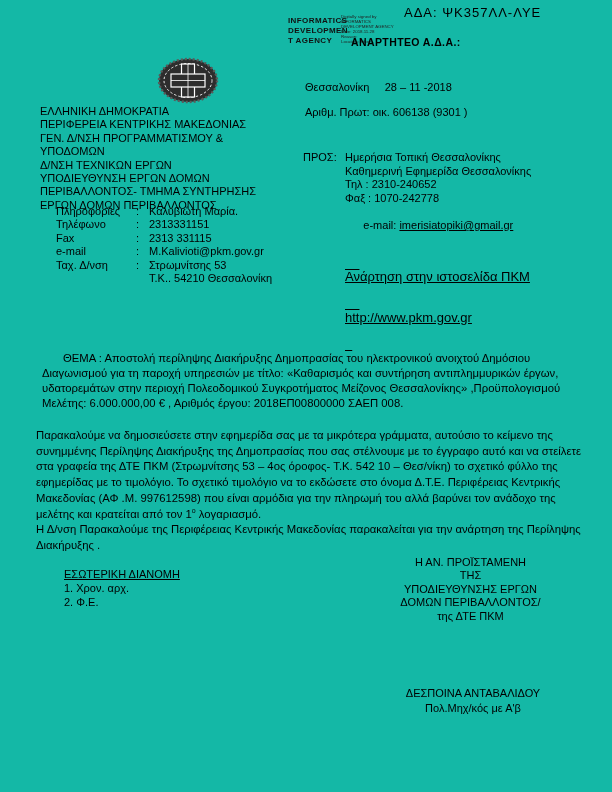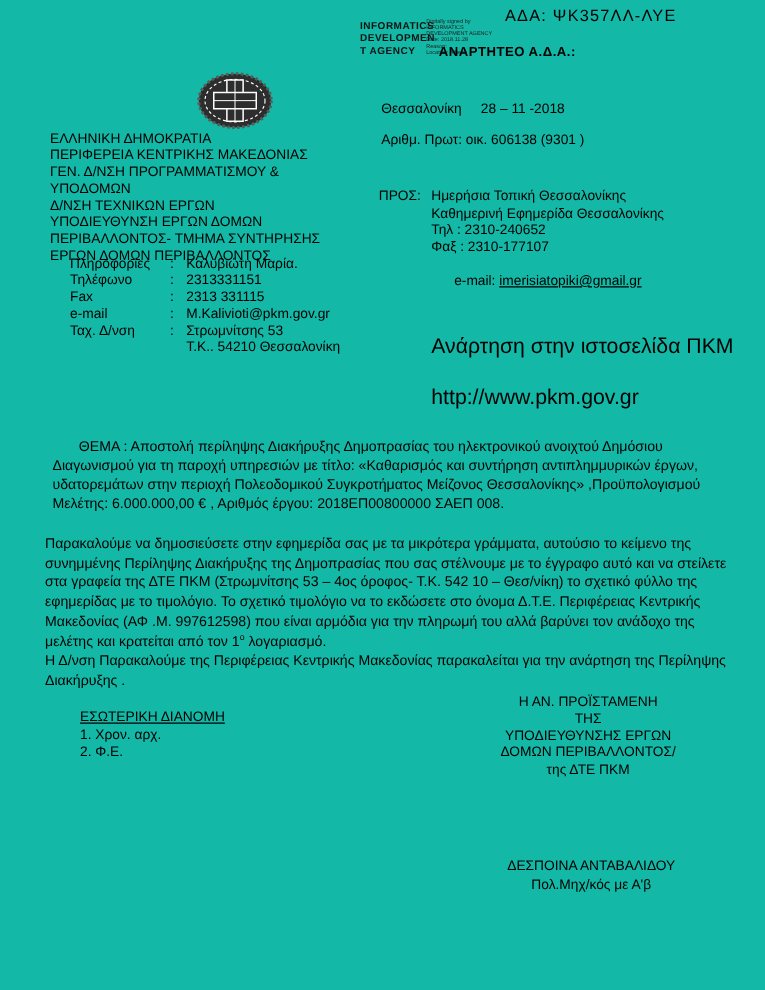--- a/index.html
+++ b/index.html
@@ -37,21 +37,21 @@
   .crow { display:flex; white-space:pre;padding-left:16px; }
   .crow .lbl { width:80px; flex:none; }
   .crow .sep { width:13px; flex:none; }
 
   
   .recipient { left:303px; top:151px; font-size:11px; line-height:13.6px; }
   .rrow1 { display:flex; white-space:pre; }
   .rrow1 .pros { width:42px; flex:none; }
   .rind { padding-left:42px; white-space:pre; }
   .email-link { text-decoration:underline; color:#000; }
-  .posting { left:345px; top:243px; font-size:17px; line-height:13.6px; white-space:pre; }
+  .posting { left:345px; top:243px; font-size:13px; line-height:13.6px; white-space:pre;text-decoration:underline; }
 
   
   .subject { left:42px; top:351px; width:546px; font-size:11.3px; line-height:15px; text-indent:21px; }
   .body-text { left:36px; top:428px; width:551px; font-size:11.3px; line-height:15.7px; }
   .body-text p { margin:0; }
   .body-text sup { font-size:7px; line-height:0; }
 
   
   .internal { left:64px; top:567px; font-size:11px; line-height:14px; }
   .internal .hd { text-decoration:underline; }
@@ -132,21 +132,21 @@
       <span class="lbl"></span><span class="sep"></span><span>Τ.Κ.. 54210 Θεσσαλονίκη</span>
     </div>
   </div>
 
   <div class="abs recipient">
     <div class="rrow1">
       <span class="pros">ΠΡΟΣ:</span><span>Ημερήσια Τοπική Θεσσαλονίκης</span>
     </div>
     <div class="rind">Καθημερινή Εφημερίδα Θεσσαλονίκης</div>
     <div class="rind">Τηλ : 2310-240652</div>
-    <div class="rind">Φαξ : 2310-177107</div>
+    <div class="rind">Φαξ : 1070-242778</div>
     <div class="rind">
       <span>e-mail: </span><a class="email-link" href="#">imerisiatopiki@gmail.gr</a>
     </div>
   </div>
 
   <div class="abs posting">
     <div>Ανάρτηση στην ιστοσελίδα ΠΚΜ</div>
     <div>http://www.pkm.gov.gr</div>
   </div>
 

